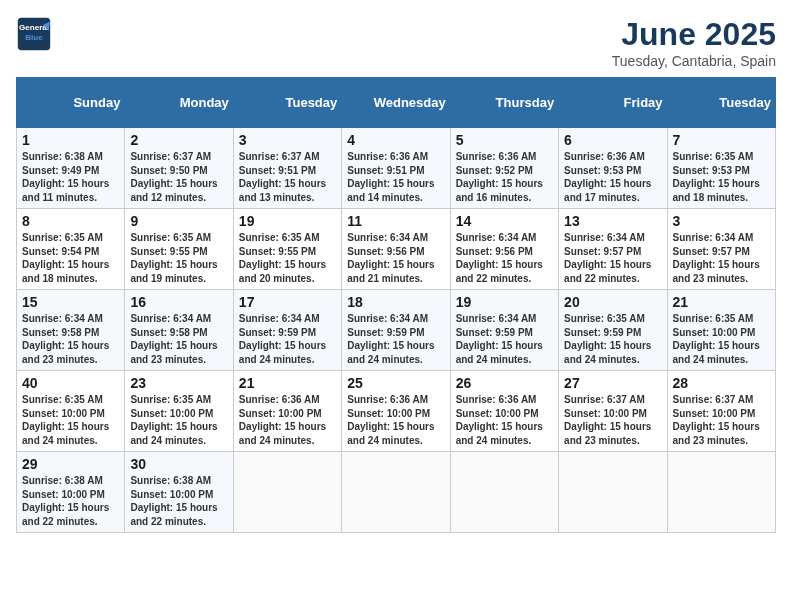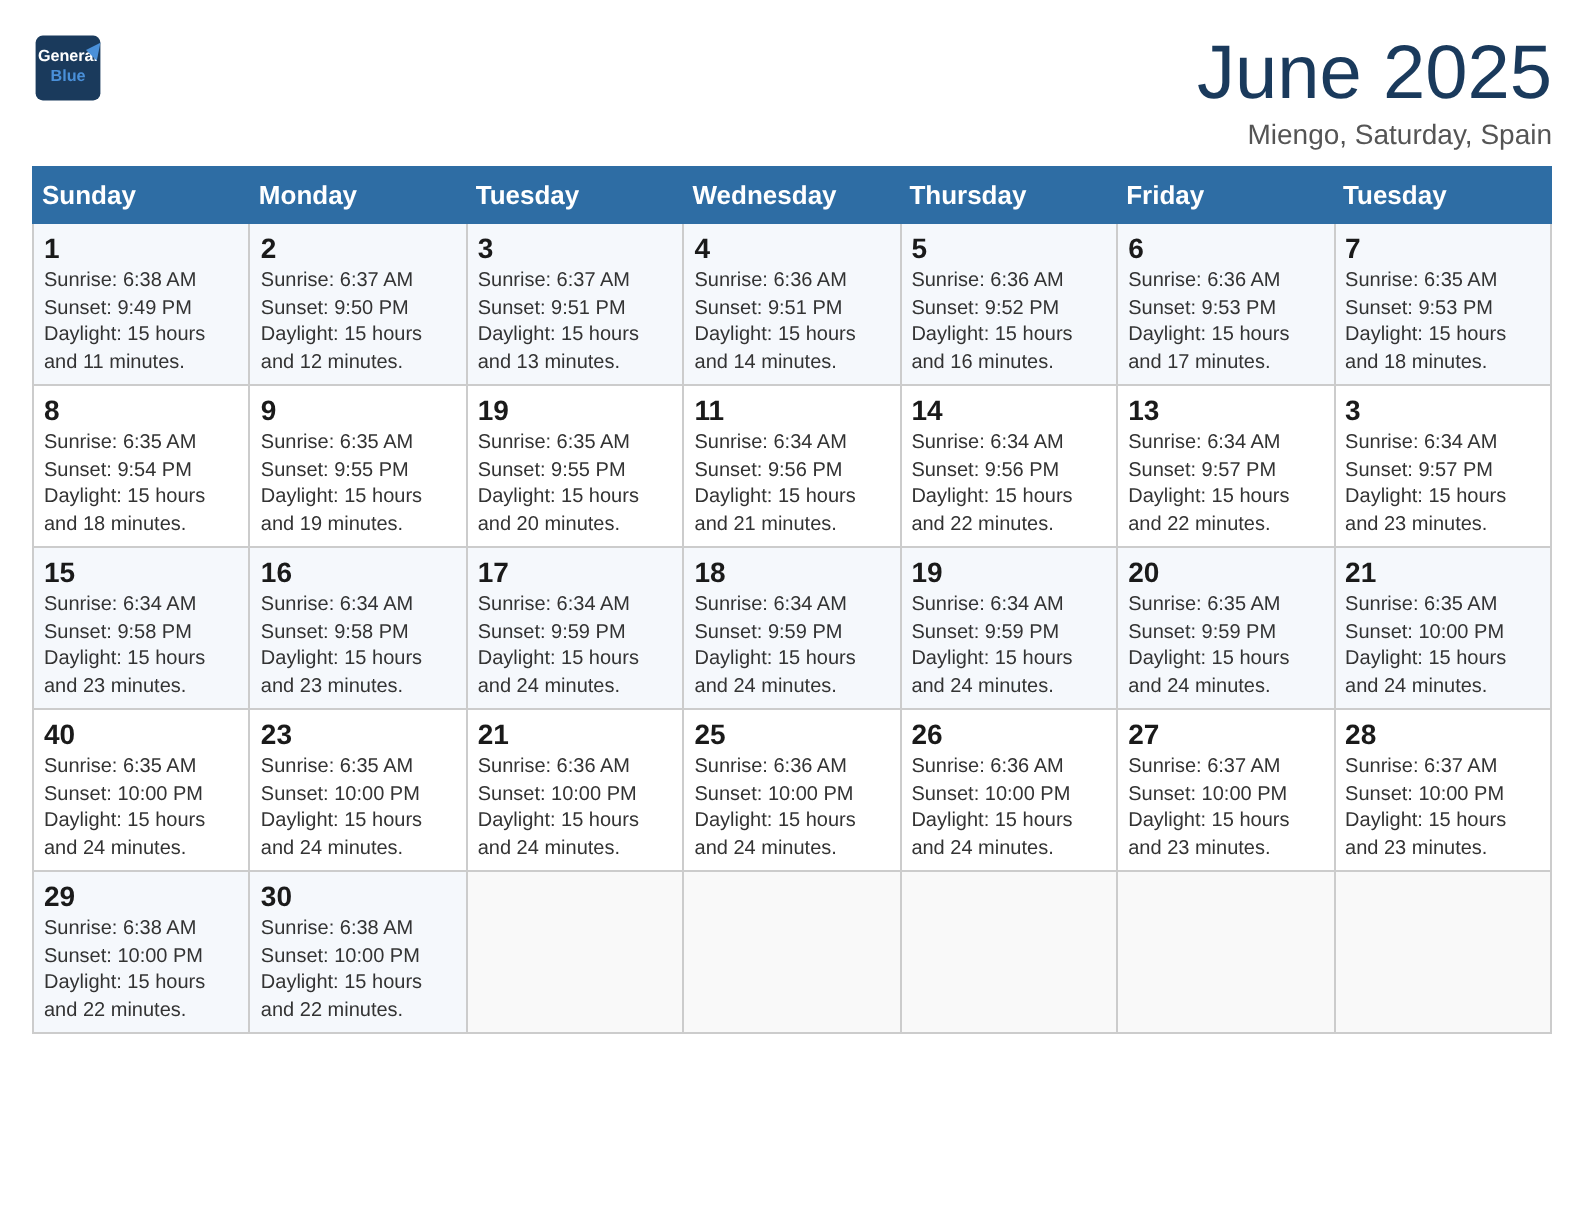--- a/index.html
+++ b/index.html
@@ -22,38 +22,38 @@
       gap: 4px;
     }
     .logo-icon {
       width: 36px;
       height: 36px;
     }
     .title-area {
       text-align: right;
     }
     .calendar-title {
-      font-size: 38px;
-      font-weight: normal;
+      font-size: 32px;
+      font-weight: bold;
       color: #1a3a5c;
     }
     .calendar-subtitle {
       font-size: 14px;
       color: #555;
     }
     table {
       width: 100%;
       border-collapse: collapse;
       font-size: 11px;
     }
     thead tr th {
       background-color: #2e6da4;
       color: #fff;
-      text-align: left;
-      padding: 6px 4px;
+      text-align: right;
+      padding: 17px 4px;
       font-size: 13px;
       font-weight: bold;
       border: 1px solid #2e6da4;
     }
     tbody tr td {
       border: 1px solid #ccc;
       vertical-align: top;
       padding: 4px 5px;
       width: 108px;
       min-height: 80px;
@@ -69,40 +69,41 @@
       font-size: 14px;
       font-weight: bold;
       color: #1a1a1a;
       display: block;
       margin-bottom: 2px;
     }
     .day-info {
       font-size: 10px;
       color: #333;
       line-height: 1.35;
+      font-weight: bold;
     }
     .empty-cell {
       background: #f9f9f9 !important;
     }
   </style>
 </head>
 <body>
 
 <div class="header-area">
   <div class="logo">
     <svg class="logo-icon" viewBox="0 0 40 40">
       <rect x="2" y="2" width="36" height="36" rx="4" fill="#1a3a5c"></rect>
       <text x="20" y="16" text-anchor="middle" fill="white" font-size="9" font-weight="bold" font-family="Arial">General</text>
       <text x="20" y="27" text-anchor="middle" fill="#4a90d9" font-size="9" font-weight="bold" font-family="Arial">Blue</text>
       <polygon points="30,10 38,6 36,16" fill="#4a90d9"></polygon>
     </svg>
   </div>
   <div class="title-area">
     <div class="calendar-title">June 2025</div>
-    <div class="calendar-subtitle">Miengo, Saturday, Spain</div>
+    <div class="calendar-subtitle">Tuesday, Cantabria, Spain</div>
   </div>
 </div>
 
 <table>
   <thead>
     <tr>
     <th>Sunday</th>
         <th>Monday</th>
         <th>Tuesday</th>
         <th>Wednesday</th>

